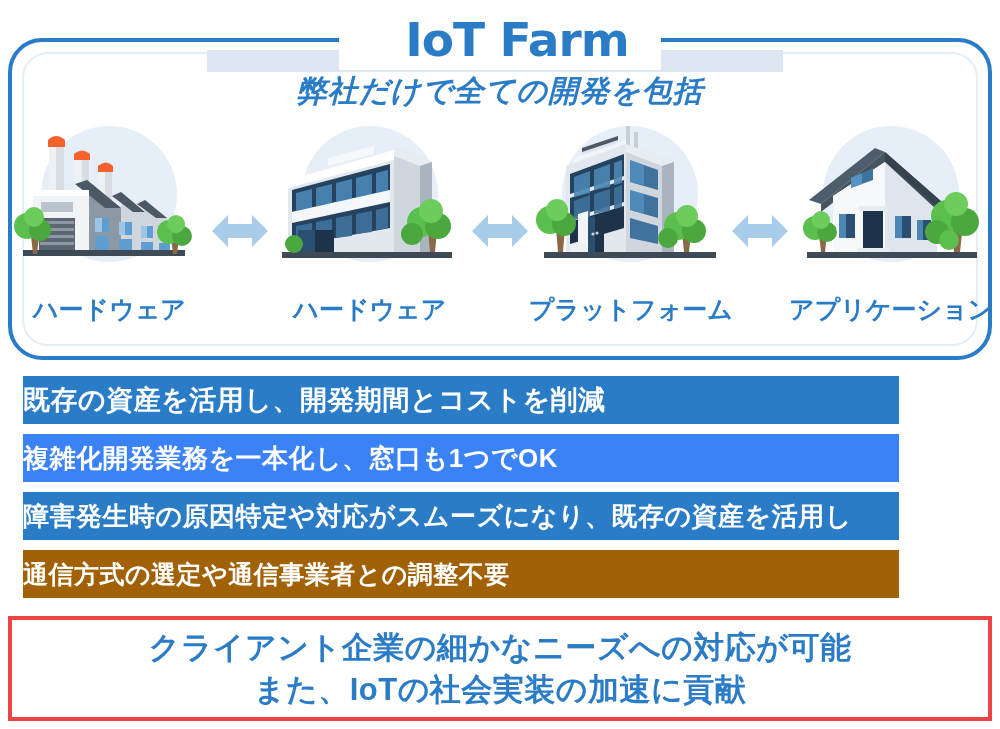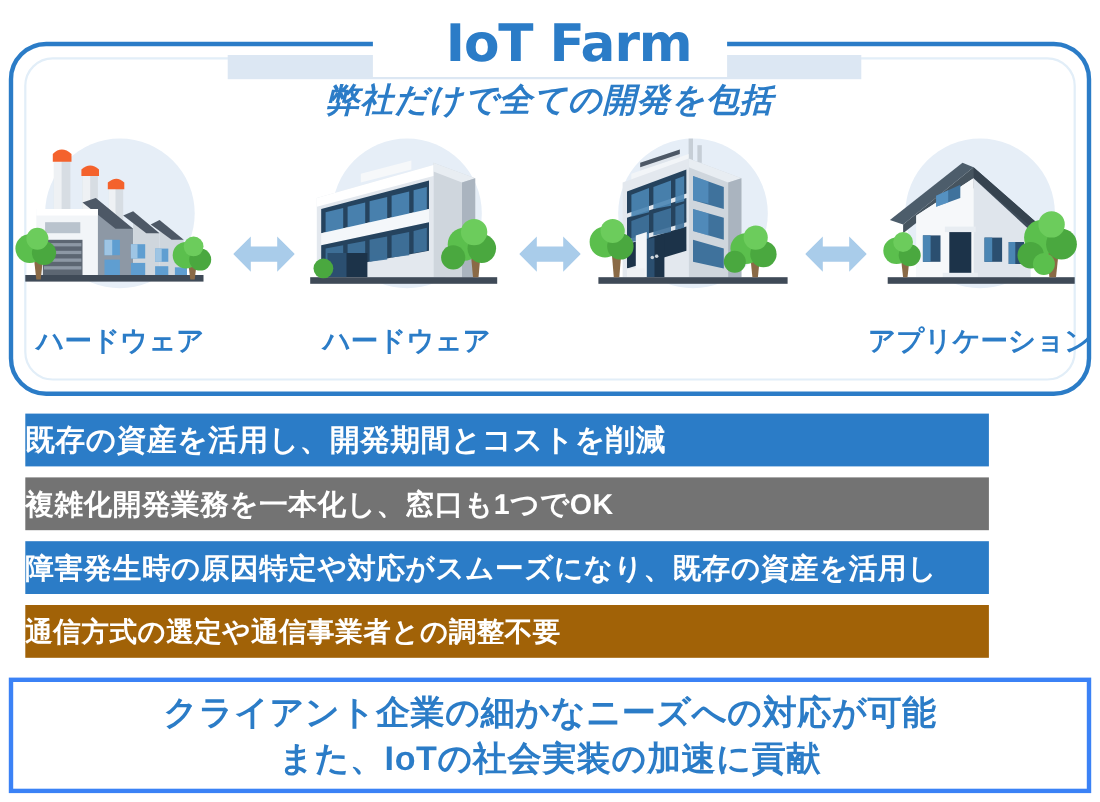--- a/index.html
+++ b/index.html
@@ -75,29 +75,29 @@
   }
 
   
   .bar{
     position:absolute;left:23px;width:876px;
     display:flex;align-items:center;justify-content:flex-start;
     color:#ffffff;font-weight:bold;white-space:nowrap;
     letter-spacing:0.5px;
   }
   #bar-0{top:376px;height:48px;background:#2b7cc7;font-size:27px;}
-  #bar-1{top:434px;height:48px;background:#737373;font-size:26px;}
+  #bar-1{top:434px;height:48px;background:#3b82f6;font-size:26px;}
   #bar-2{top:492px;height:48px;background:#2b7cc7;font-size:26px;}
   #bar-3{top:550px;height:48px;background:#a16207;font-size:25px;}
 
   
   #conclusion{
     position:absolute;left:8px;top:616px;width:984px;height:105px;
     box-sizing:border-box;
-    border:4px solid #3b82f6;background:#ffffff;
+    border:4px solid #ef4444;background:#ffffff;
     display:flex;flex-direction:column;align-items:center;justify-content:center;
   }
   .concl-line{
     font-size:31px;font-weight:bold;color:#2b7cc7;
     white-space:nowrap;line-height:42px;letter-spacing:0.5px;
   }
 </style>
 </head>
 <body>
 
@@ -310,20 +310,21 @@
           <circle cx="34" cy="106" r="12" fill="#4aa83f"></circle>
           <circle cx="27" cy="92" r="11" fill="#6ccc5c"></circle>
           <path d="M152 114 l2 20 h5 l2 -20z" fill="#8a6a46"></path>
           <circle cx="148" cy="108" r="14" fill="#5bbf4d"></circle>
           <circle cx="164" cy="113" r="12" fill="#4aa83f"></circle>
           <circle cx="157" cy="98" r="11" fill="#6ccc5c"></circle>
           <circle cx="138" cy="120" r="10" fill="#4aa83f"></circle>
         </g>
       </svg>
     </div>
+    <div class="node-label">プラットフォーム</div>
   </div>
 
   <div class="arrow">
     <svg width="56" height="40" viewBox="0 0 56 40">
       <path d="M0 20 L16 4 L16 13 L40 13 L40 4 L56 20 L40 36 L40 27 L16 27 L16 36 Z" fill="#a9ccea"></path>
     </svg>
   </div>
 
   <div class="node">
     <div class="art">

